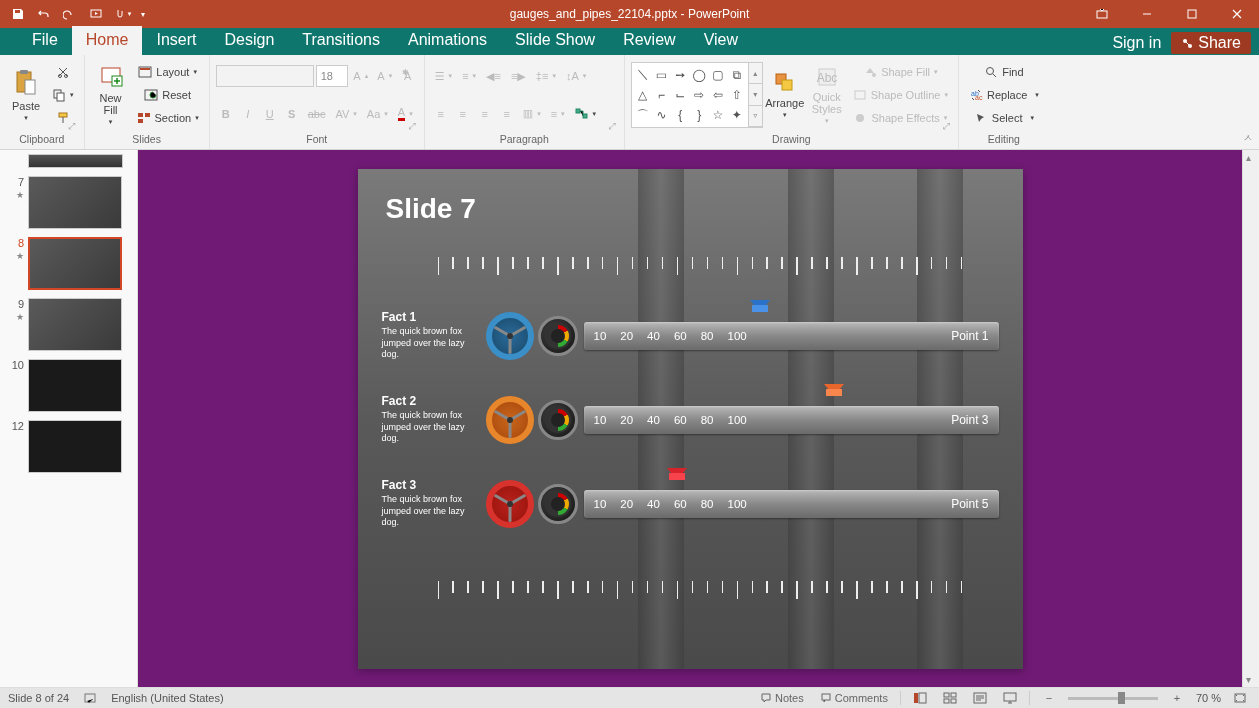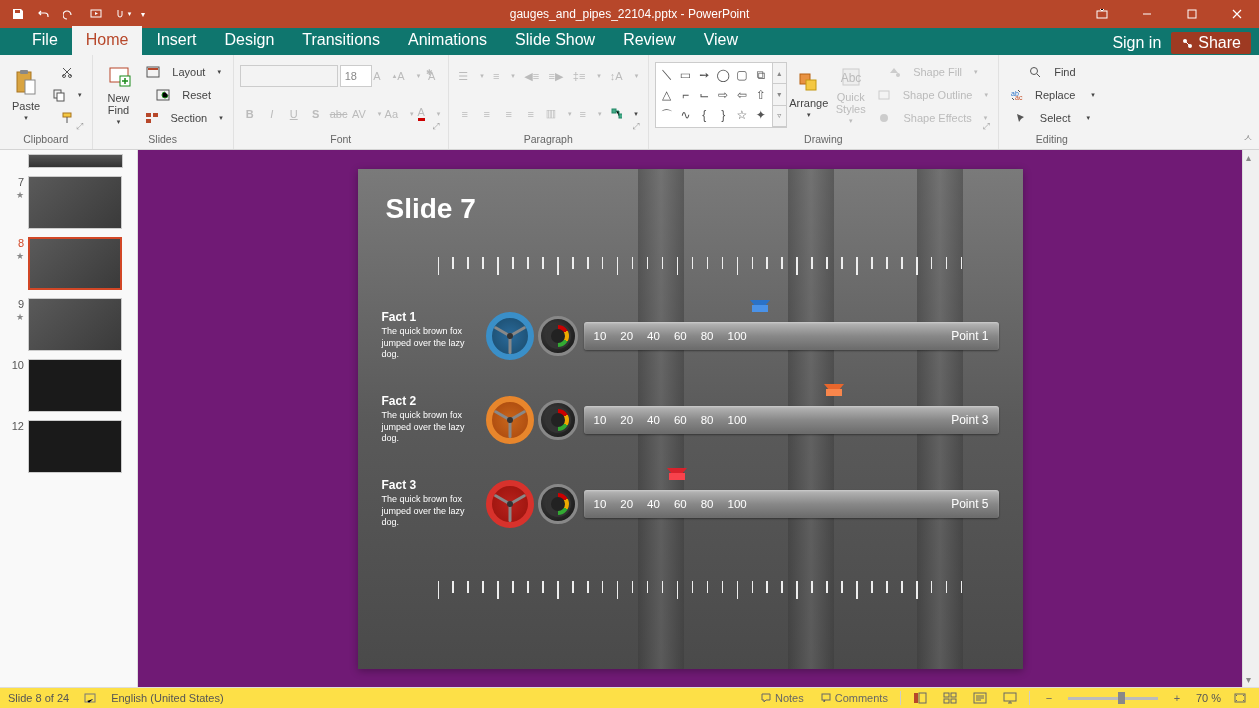--- a/index.html
+++ b/index.html
@@ -21,21 +21,21 @@
 .menu-right { position: absolute; right: 8px; display: flex; align-items: center; gap: 10px; top: 4px; }
 .share-btn { background: #9e3a22; padding: 2px 10px; border-radius: 2px; display: flex; align-items: center; gap: 4px; }
 
 
 .ribbon { background: #f3f3f3; height: 95px; border-bottom: 1px solid #d4d4d4; display: flex; position: relative; }
 .ribbon-group { border-right: 1px solid #e1e1e1; padding: 4px 6px 2px; display: flex; flex-direction: column; justify-content: space-between; }
 .ribbon-group-label { font-size: 10.5px; color: #666; text-align: center; padding: 2px 0; }
 .ribbon-row { display: flex; align-items: center; gap: 2px; flex: 1; }
 .ribbon-col { display: flex; flex-direction: column; gap: 1px; }
 .r-btn-lg { width: 40px; height: 66px; display: flex; flex-direction: column; align-items: center; justify-content: center; font-size: 11px; color: #444; cursor: pointer; gap: 2px; }
-.r-btn-sm { height: 22px; padding: 0 4px; display: flex; align-items: center; gap: 12px; font-size: 11px; color: #444; cursor: pointer; min-width: 20px; justify-content: center; }
+.r-btn-sm { height: 22px; padding: 0 4px; display: flex; align-items: center; gap: 4px; font-size: 11px; color: #444; cursor: pointer; min-width: 20px; justify-content: center; }
 .r-btn-sm.disabled { color: #bbb; cursor: default; }
 .r-input { height: 22px; border: 1px solid #ccc; background: #fff; font-size: 11px; padding: 0 4px; color: #888; }
 .r-input.disabled { background: #f3f3f3; color: #bbb; }
 .shapes-gallery { width: 118px; height: 66px; border: 1px solid #ccc; background: #fff; display: grid; grid-template-columns: repeat(6,1fr); grid-template-rows: repeat(3,1fr); padding: 2px; gap: 1px; }
 .shape-cell { display: flex; align-items: center; justify-content: center; font-size: 12px; color: #555; }
 .shapes-scroll { width: 14px; height: 66px; border: 1px solid #ccc; border-left: none; display: flex; flex-direction: column; }
 .shapes-scroll div { flex: 1; display: flex; align-items: center; justify-content: center; font-size: 8px; color: #888; border-bottom: 1px solid #ccc; cursor: pointer; }
 .collapse-ribbon { position: absolute; right: 6px; bottom: 4px; font-size: 10px; color: #888; cursor: pointer; }
 .dialog-launcher { font-size: 9px; color: #999; float: right; margin-top: -12px; margin-right: 2px; cursor: pointer; }
 
@@ -85,21 +85,21 @@
 .bar { flex: 1; height: 28px; background: linear-gradient(to bottom, #b8b8b8, #888 50%, #6a6a6a); border-radius: 3px; margin-left: 6px; display: flex; align-items: center; padding: 0 10px; position: relative; box-shadow: inset 0 1px 2px rgba(255,255,255,0.3), 0 1px 2px rgba(0,0,0,0.4); }
 .bar-nums { display: flex; gap: 14px; color: #fff; font-size: 11.5px; font-weight: 500; }
 .bar-point { position: absolute; right: 10px; color: #fff; font-size: 12px; }
 .arrow { position: absolute; top: -22px; width: 0; height: 0; border-left: 10px solid transparent; border-right: 10px solid transparent; }
 .arrow::before { content:""; position:absolute; top:-7px; left:-8px; width:16px; height:7px; }
 .arrow.blue { border-top: 12px solid #2a72c8; } .arrow.blue::before { background:#4a92e8; }
 .arrow.orange { border-top: 12px solid #e8662c; } .arrow.orange::before { background:#f8864c; }
 .arrow.red { border-top: 12px solid #d8222c; } .arrow.red::before { background:#f8424c; }
 
 
-.status-bar { height: 21px; background: #fde047; border-top: 1px solid #ddd; display: flex; align-items: center; font-size: 11px; color: #555; padding: 0 8px; gap: 14px; }
+.status-bar { height: 21px; background: #e5e5e5; border-top: 1px solid #ddd; display: flex; align-items: center; font-size: 11px; color: #555; padding: 0 8px; gap: 14px; }
 .status-right { margin-left: auto; display: flex; align-items: center; gap: 8px; }
 .view-btn { width: 22px; height: 18px; display: flex; align-items: center; justify-content: center; cursor: pointer; color: #666; }
 .zoom-slider { width: 90px; height: 3px; background: #bbb; position: relative; }
 .zoom-thumb { position: absolute; width: 7px; height: 12px; background: #888; top: -5px; left: 56%; }
 
 svg { display: block; }
 </style>
 </head>
 <body>
 
@@ -228,21 +228,21 @@
 
   <div class="ribbon-group">
     <div class="ribbon-row">
       <div class="r-btn-lg">
         <svg width="26" height="26" viewBox="0 0 26 26">
             <rect x="4" y="4" width="18" height="14" fill="#fff" stroke="#b7472a"></rect>
             <rect x="14" y="12" width="10" height="10" fill="#fff" stroke="#1a8a1a"></rect>
             <path stroke="#1a8a1a" stroke-width="1.5" d="M19 14v6M16 17h6"></path>
           </svg>
         <span style="white-space:pre-line;text-align:center;line-height:1.1">New
-Find</span>
+Fill</span>
           <span style="font-size:7px">▾</span>
       </div>
       <div class="ribbon-col">
         <div class="r-btn-sm">
             <svg width="14" height="12">
               <rect x="1" y="1" width="12" height="10" fill="none" stroke="#555"></rect>
               <rect x="2" y="2" width="10" height="2" fill="#b7472a"></rect>
             </svg>
             <span>Layout</span>
             <span style="font-size:7px">▾</span>

